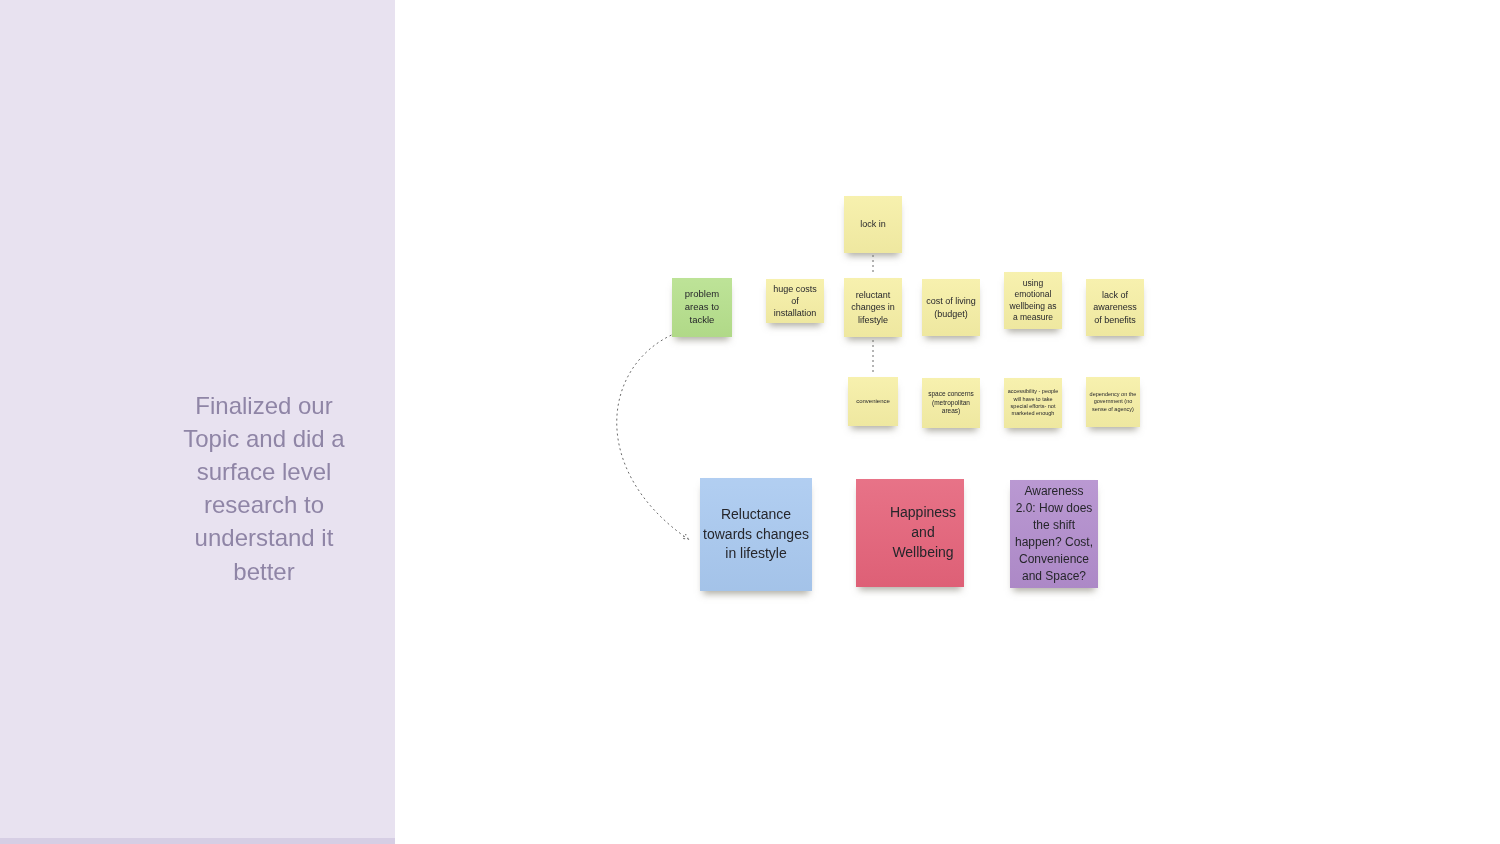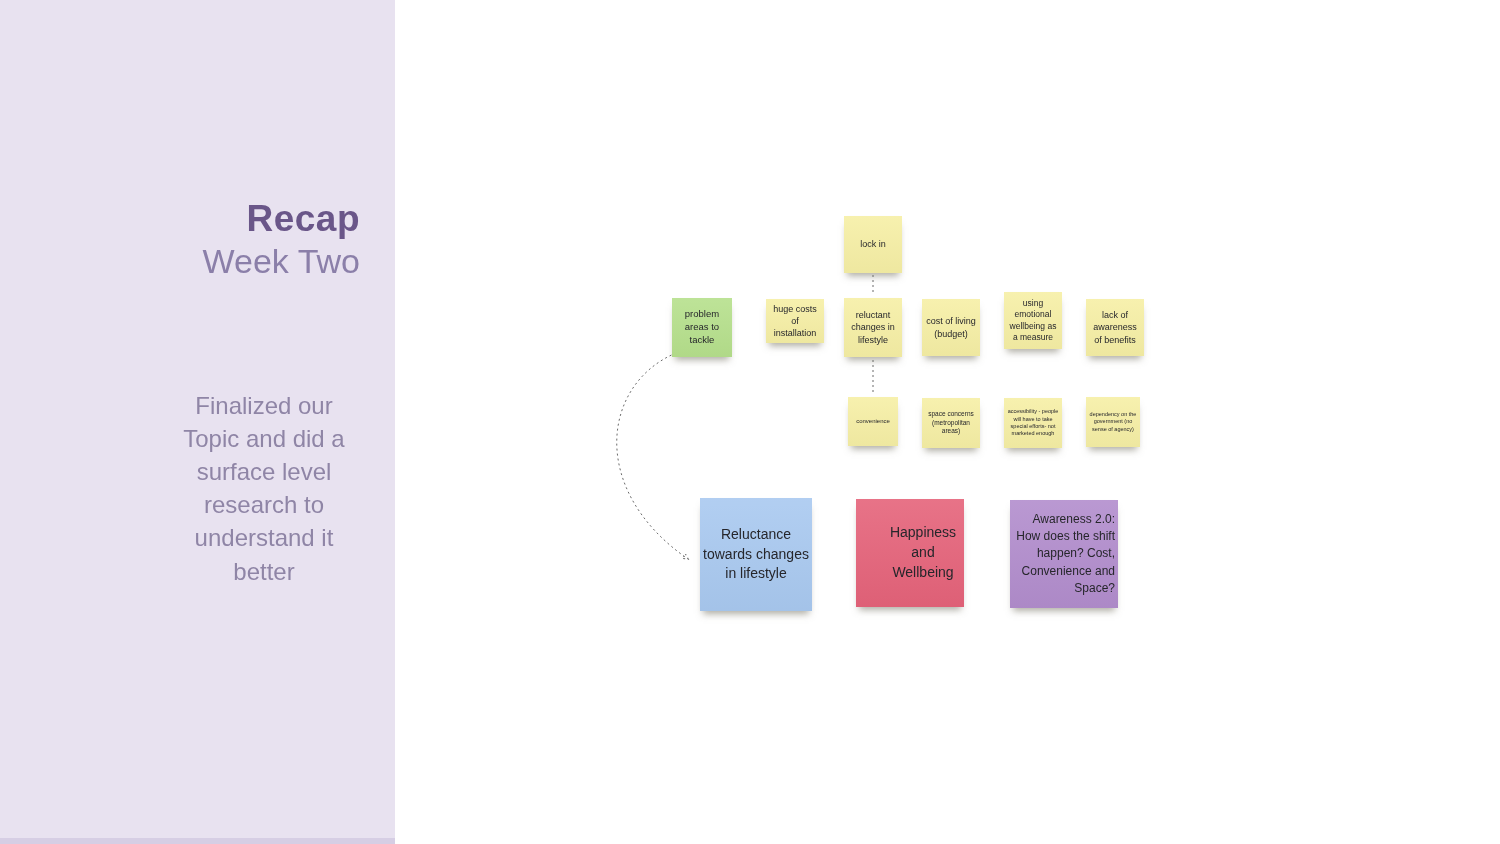--- a/index.html
+++ b/index.html
@@ -53,21 +53,21 @@
   }
   .sidebar-edge {
     position: absolute;
     left: 0; bottom: 0;
     width: 100%;
     height: 6px;
     background: #d6cee4;
   }
 
   
-  .board { position: absolute; inset: 0; margin-top: 20px; }
+  .board { position: absolute; inset: 0; }
   .connectors {
     position: absolute;
     left: 0; top: 0;
     width: 1500px;
     height: 844px;
     pointer-events: none;
   }
   .connectors path {
     stroke: #6b6b6b;
     stroke-width: 1;
@@ -102,33 +102,29 @@
   .n-emotional   { left: 1004px; top: 272px; width: 58px; height: 57px; font-size: 8.5px; }
   .n-lack        { left: 1086px; top: 279px; width: 58px; height: 57px; font-size: 9px; }
 
   .n-convenience { left: 848px; top: 377px; width: 50px; height: 49px; font-size: 6px; }
   .n-space       { left: 922px; top: 378px; width: 58px; height: 50px; font-size: 6.5px; }
   .n-access      { left: 1004px; top: 378px; width: 58px; height: 50px; font-size: 5.5px; }
   .n-dependency  { left: 1086px; top: 377px; width: 54px; height: 50px; font-size: 5.5px; }
 
   .n-blue   { left: 700px; top: 478px; width: 112px; height: 113px; font-size: 14px; }
   .n-red    { left: 856px; top: 479px; width: 108px; height: 108px; font-size: 14px; }
-  .n-purple { left: 1010px; top: 480px; width: 108px; height: 108px; font-size: 12px; text-align: right; }
+  .n-purple { left: 1010px; top: 480px; width: 88px; height: 108px; font-size: 12px; }
   .n-blue .note-label, .n-red .note-label, .n-purple .note-label { line-height: 1.42; }
 </style>
 </head>
 <body>
 
 <div class="slide">
 
   <aside class="sidebar" style="background-color: rgb(232, 226, 240);">
-    <div class="sidebar-title-block">
-      <h1>Recap</h1>
-      <h2>Week Two</h2>
-    </div>
     <p class="sidebar-summary">Finalized our Topic and did a surface level research to understand it better</p>
     <div class="sidebar-edge"></div>
   </aside>
 
   <main class="board">
 
     <svg class="connectors" viewBox="0 0 1500 844" xmlns="http://www.w3.org/2000/svg">
       <defs>
         <marker id="arrow" markerWidth="8" markerHeight="8" refX="5.5" refY="3" orient="auto">
           <path d="M0,0 L6,3 L0,6 Z" fill="#6b6b6b" stroke="none" stroke-dasharray="none"></path>

